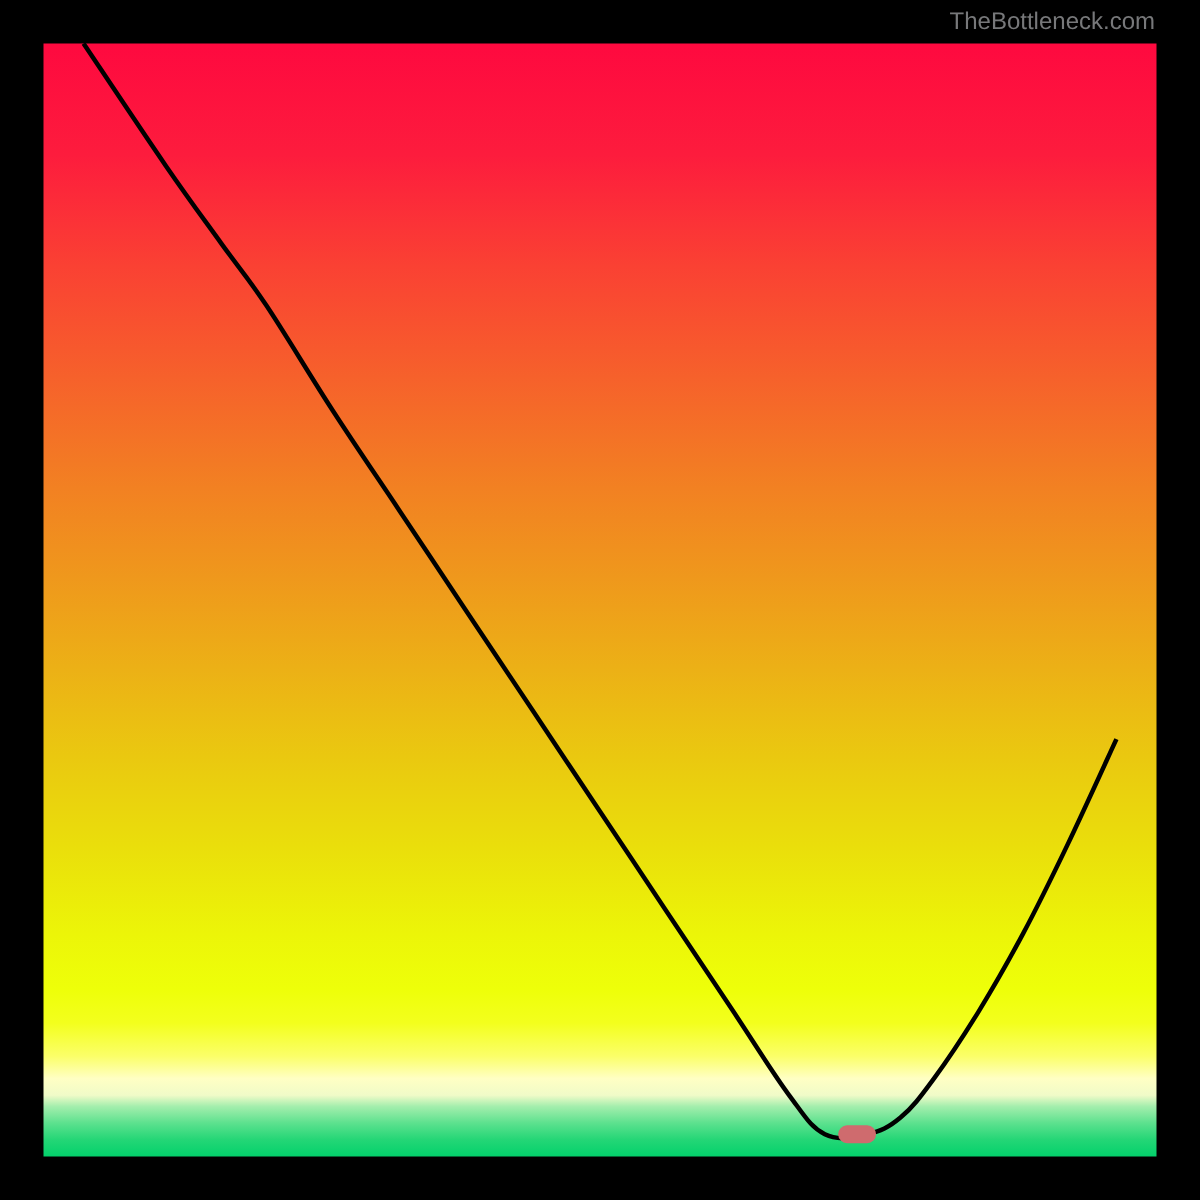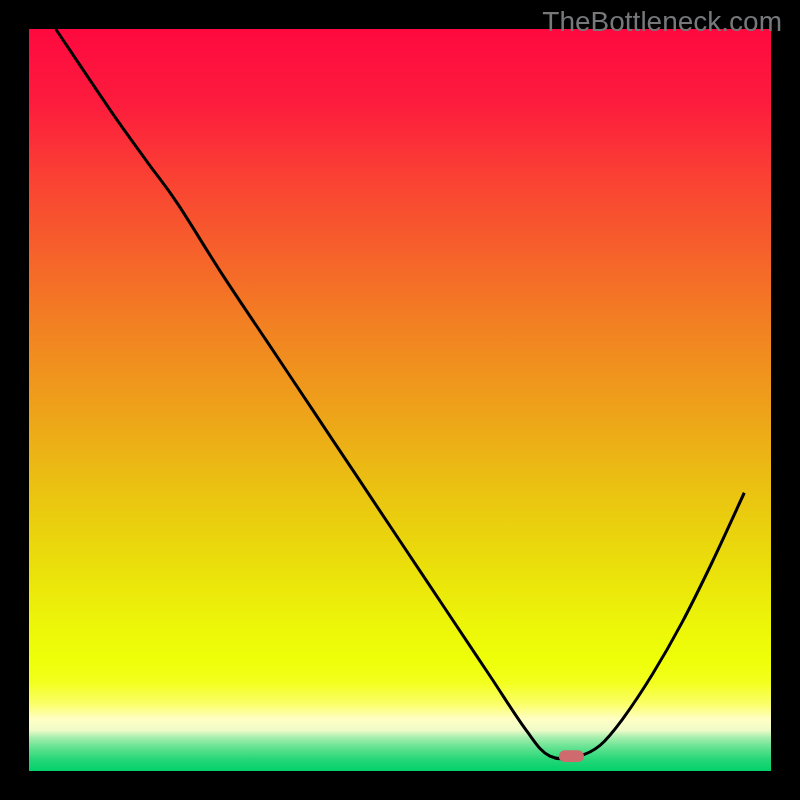--- a/index.html
+++ b/index.html
@@ -8,23 +8,23 @@
     background: #fff;
   }
   .chart-container {
     position: relative;
     width: 800px;
     height: 800px;
   }
   .watermark {
     position: absolute;
     top: 6px;
-    right: 18px;
+    right: 30px;
     font-family: Arial, Helvetica, sans-serif;
-    font-size: 28px;
+    font-size: 16px;
     color: #77787a;
     font-weight: 400;
     z-index: 10;
   }
   svg {
     display: block;
   }
 </style>
 </head>
 <body>

